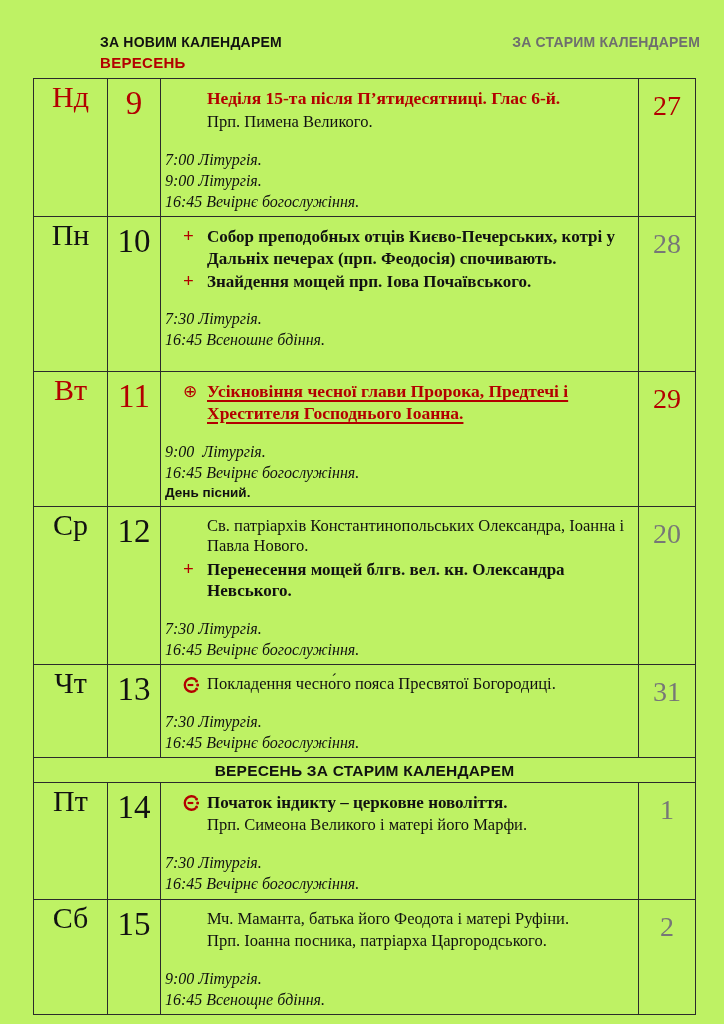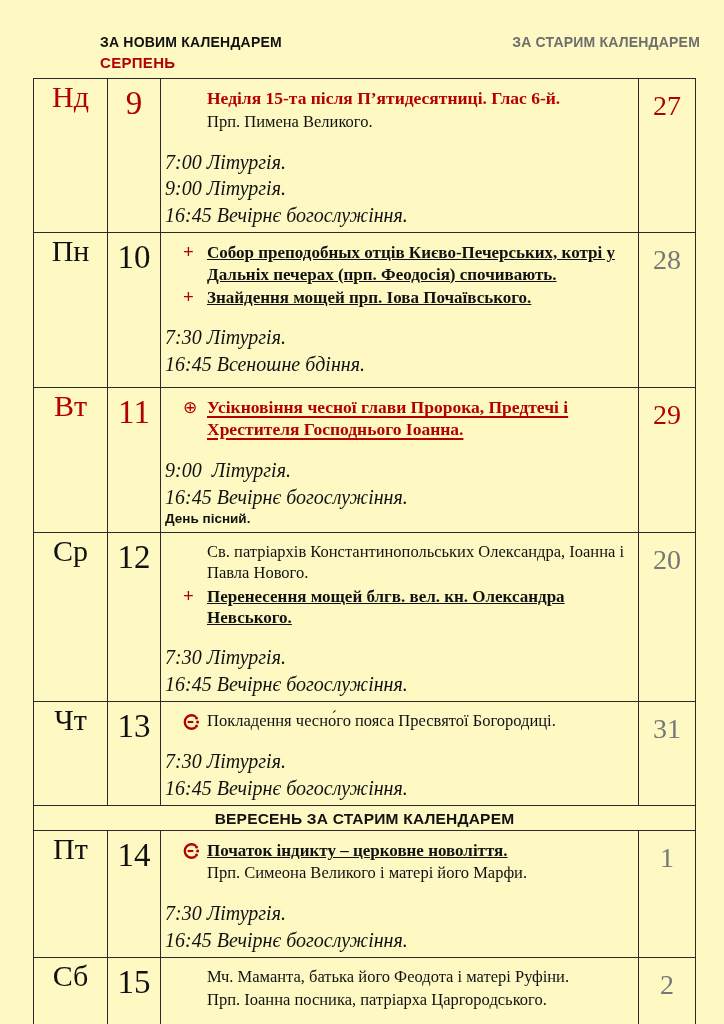--- a/index.html
+++ b/index.html
@@ -1,16 +1,16 @@
 <!DOCTYPE html>
 <html><head>
 <meta charset="utf-8">
 <style>
   html,body{margin:0;padding:0;background:#fff;}
-  .page{position:relative;width:724px;height:1024px;background:#fef9c3;overflow:hidden;
+  .page{position:relative;width:724px;height:1024px;background:#bef264;overflow:hidden;
         font-family:"Liberation Serif","DejaVu Serif",serif;color:#111;}
 
   
   .hdr-left{position:absolute;left:100px;top:33px;text-align:left;
             font-family:"Liberation Sans","DejaVu Sans",sans-serif;font-weight:bold;}
   .hdr-right{position:absolute;right:24px;top:33px;text-align:left;
              font-family:"Liberation Sans","DejaVu Sans",sans-serif;font-weight:bold;}
   .hdr-line1{font-size:14px;line-height:18px;letter-spacing:.2px;color:#111;}
   .hdr-line2{font-size:15px;line-height:19px;letter-spacing:.3px;margin-top:2px;}
   .red-text{color:#b30000;}
@@ -27,49 +27,49 @@
   .num{font-size:33px;line-height:1.1;color:#111;}
   .old{font-size:28px;line-height:1.1;color:#777;}
   .dow.red,.num.red,.old.red{color:#b30000;}
 
   .c-desc{padding:9px 6px 4px 0;}
   .entry{position:relative;padding-left:46px;margin-bottom:2px;line-height:1.25;}
   .entry .etext{display:inline;}
   .s-title-red .etext{color:#b30000;font-weight:bold;font-size:17.5px;}
   .s-red-bold-underline .etext{color:#b30000;font-weight:bold;font-size:17.5px;
       text-decoration:underline;text-decoration-thickness:1.5px;text-underline-offset:3px;}
-  .s-bold .etext{color:#111;font-weight:bold;font-size:17px;text-decoration:underline;}
+  .s-bold .etext{color:#111;font-weight:bold;font-size:17px;}
   .s-plain .etext{color:#111;font-size:16.5px;}
 
   .sym{position:absolute;left:22px;top:0;}
   .sym-cross{color:#b30000;font-weight:bold;font-size:19px;line-height:1;top:0px;
              font-family:"Liberation Serif","DejaVu Serif",serif;}
   .sym-feast{color:#b30000;font-size:17px;line-height:1;top:2px;
              font-family:"DejaVu Sans","Liberation Sans",sans-serif;}
   .sym-dox{top:2px;width:16px;height:18px;display:inline-block;}
   .sym-dox svg{display:block;}
 
   .services{margin-top:16px;padding-left:4px;}
-  .service{font-style:italic;font-size:20px;line-height:1.33;color:#111;}
+  .service{font-style:italic;font-size:16px;line-height:1.33;color:#111;}
   .note{padding-left:4px;font-family:"Liberation Sans","DejaVu Sans",sans-serif;
         font-weight:bold;font-size:13.5px;line-height:1.35;color:#111;}
 
   .sep-cell{vertical-align:middle !important;padding:0;}
   .sep-text{text-align:center;font-family:"Liberation Sans","DejaVu Sans",sans-serif;
             font-weight:bold;font-size:15.5px;letter-spacing:.2px;color:#111;
             line-height:23px;}
 </style>
 </head>
 <body>
 
 <div class="page">
 
   <div class="hdr-left">
     <div class="hdr-line1">ЗА НОВИМ КАЛЕНДАРЕМ</div>
-    <div class="hdr-line2 red-text">СЕРПЕНЬ</div>
+    <div class="hdr-line2 red-text">ВЕРЕСЕНЬ</div>
   </div>
 
   <div class="hdr-right">
     <div class="hdr-line1 gray-text">ЗА СТАРИМ КАЛЕНДАРЕМ</div>
   </div>
 
   <table class="cal">
     <colgroup>
       <col style="width:74px">
         <col style="width:53px">

